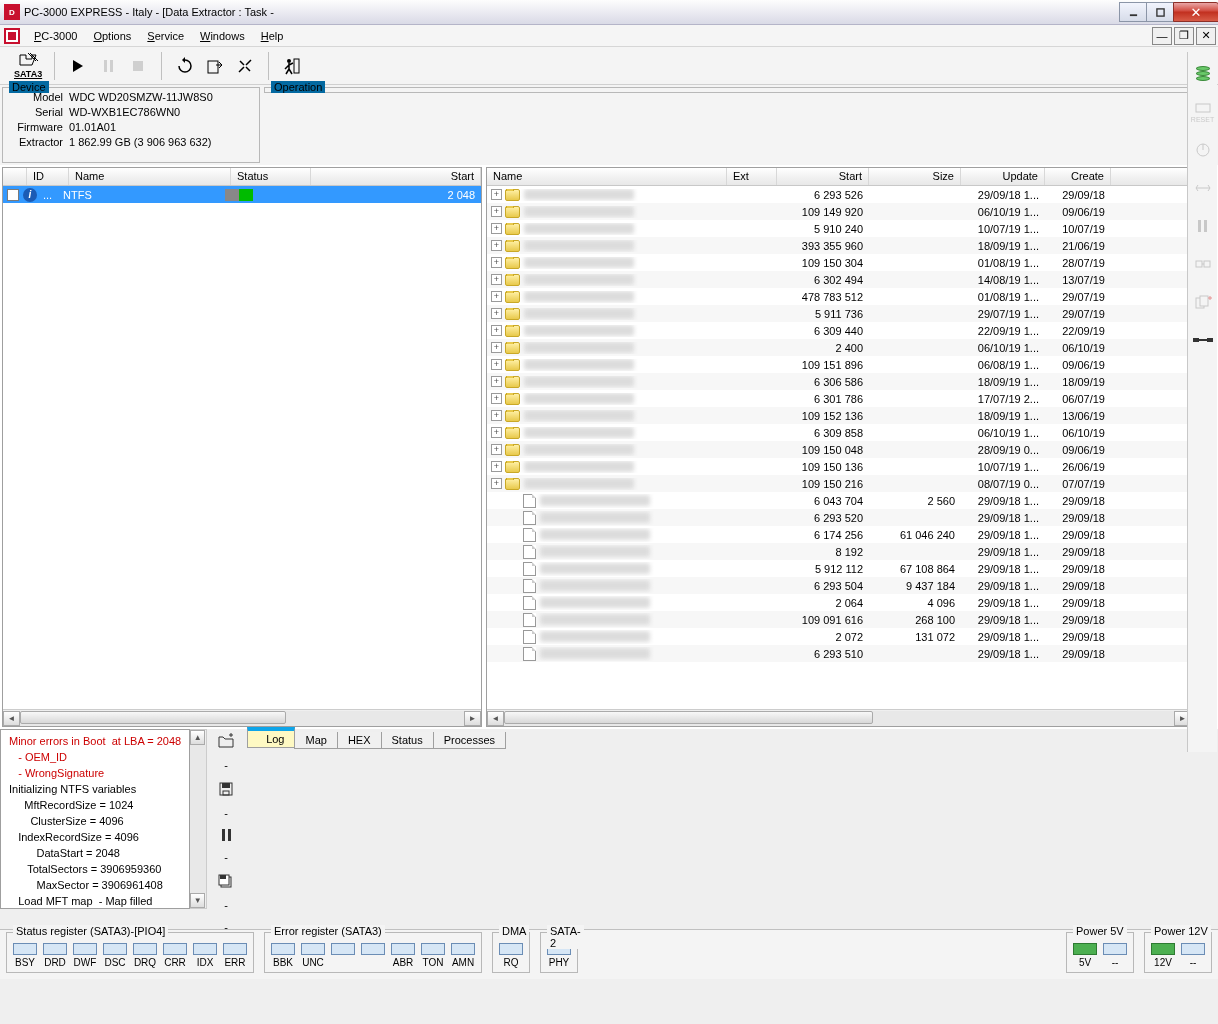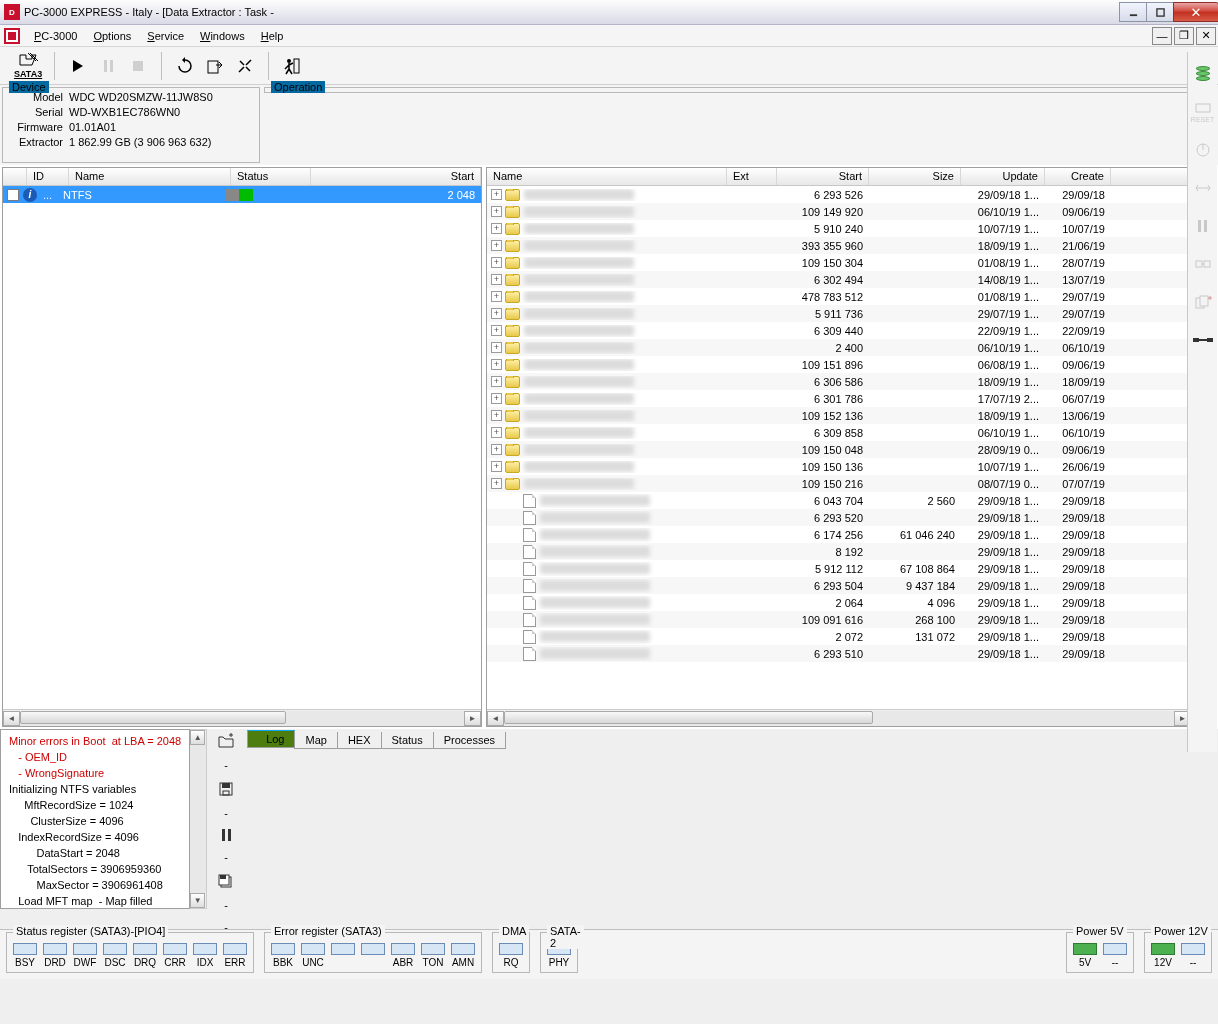--- a/index.html
+++ b/index.html
@@ -97,21 +97,21 @@
 .log-area { height: 200px; margin: 0; display: flex; }
 .log-row { display: flex; height: 180px; }
 .log-text { flex: 1; background: #fff; border: 1px solid #9f9f9f; padding: 4px 8px; font-family: "Courier New", monospace; font-size: 12px; line-height: 15px; white-space: pre; overflow: hidden; }
 .log-text .err { color: #cc0000; }
 .log-vscroll { width: 17px; background: #efefef; border: 1px solid #ccc; border-left: none; display: flex; flex-direction: column; }
 .log-vscroll .sc-track-v { flex: 1; background: #e8e8e8; }
 .log-side { width: 38px; display: flex; flex-direction: column; align-items: center; gap: 10px; padding-top: 4px; }
 .side-btn { width: 22px; height: 18px; display: flex; align-items: center; justify-content: center; }
 .log-tabs { display: flex; align-items: flex-end; height: 20px; padding-left: 2px; gap: 0; }
 .log-tab { padding: 2px 10px; background: #f0f0f0; border: 1px solid #9f9f9f; border-top: none; margin-right: -1px; }
-.log-tab.active { background: #4d7c0f; border-top: 1px solid #0ea5e9; position: relative; top: -1px; padding-left: 18px; }
+.log-tab.active { background: #fef9c3; border-top: 4px solid #0ea5e9; position: relative; top: -1px; padding-left: 18px; }
 
 
 .statusbar { height: 50px; background: #f4f4f4; border-top: 1px solid #c0c0c0; display: flex; align-items: flex-start; padding: 2px 6px; gap: 10px; }
 .reg-group { border: 1px solid #b8b8b8; padding: 10px 6px 4px 6px; position: relative; display: flex; gap: 6px; }
 .reg-legend { position: absolute; top: -8px; left: 6px; background: #f4f4f4; padding: 0 3px; font-size: 11px; }
 .reg-item { display: flex; flex-direction: column; align-items: center; gap: 2px; }
 .reg-box { width: 24px; height: 12px; background: #d6e6f5; border: 1px solid #6b8db5; }
 .reg-label { font-size: 10px; }
 .spacer { flex: 1; }
 .power-box { border: 1px solid #b8b8b8; padding: 10px 6px 4px 6px; position: relative; display: flex; gap: 6px; }

